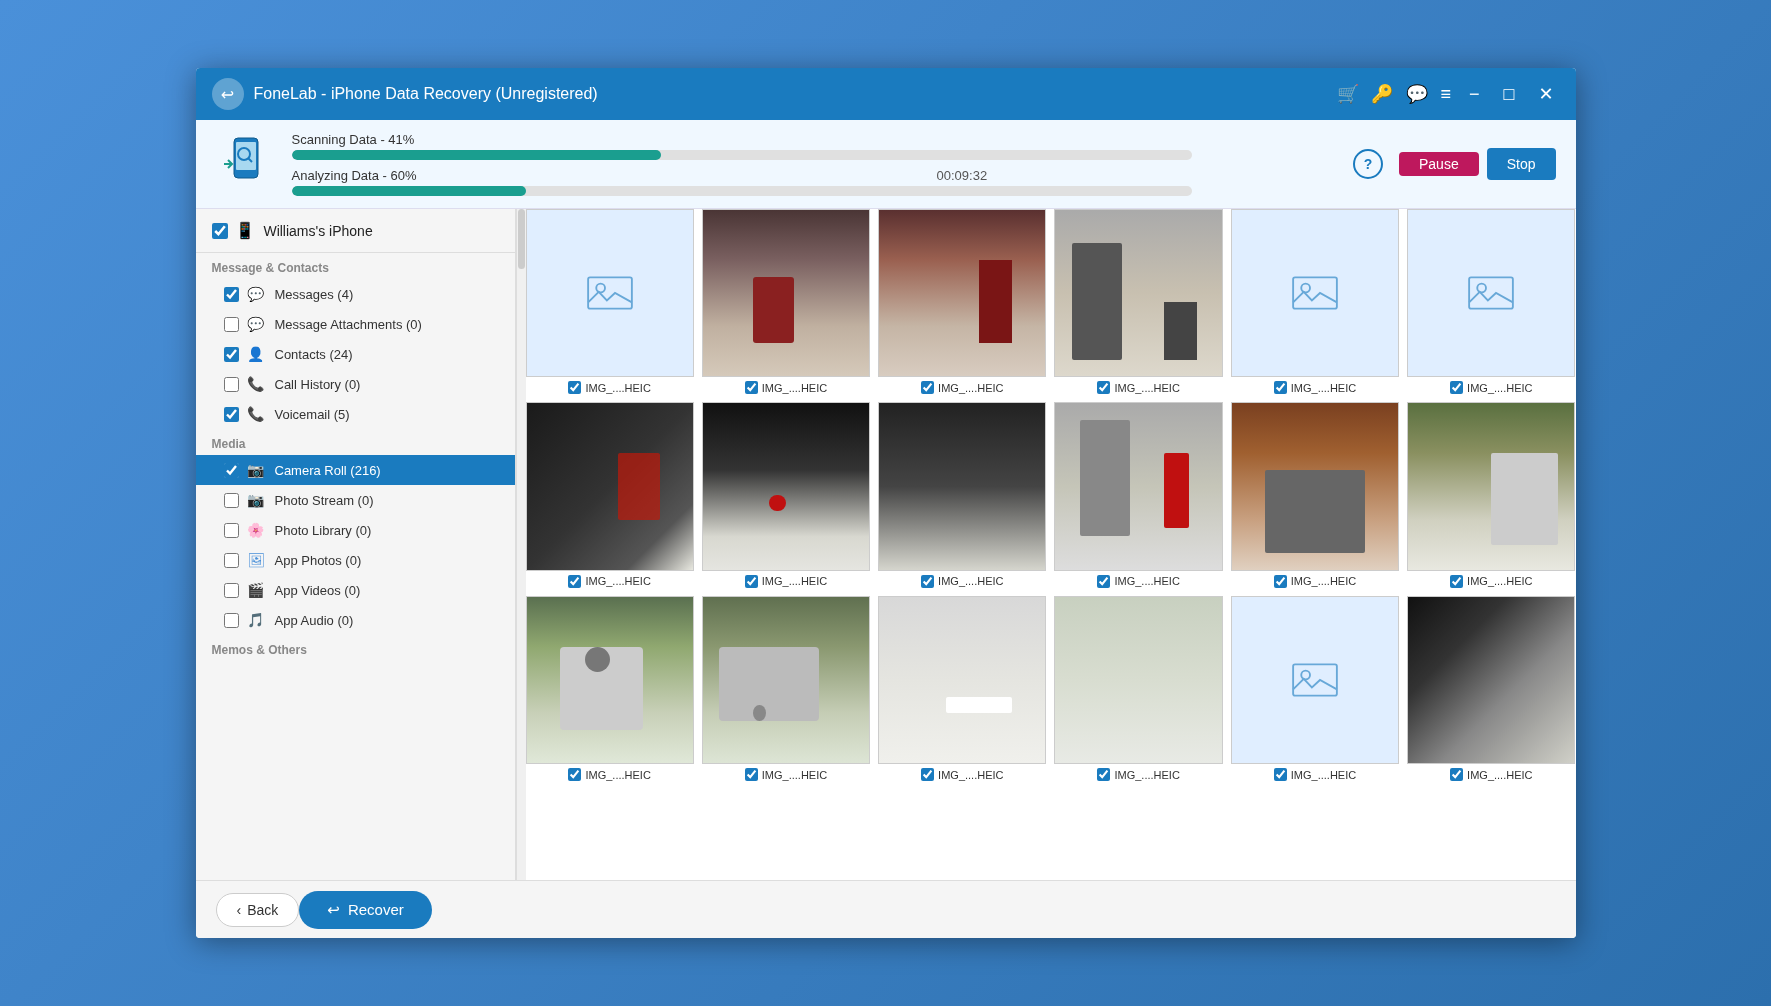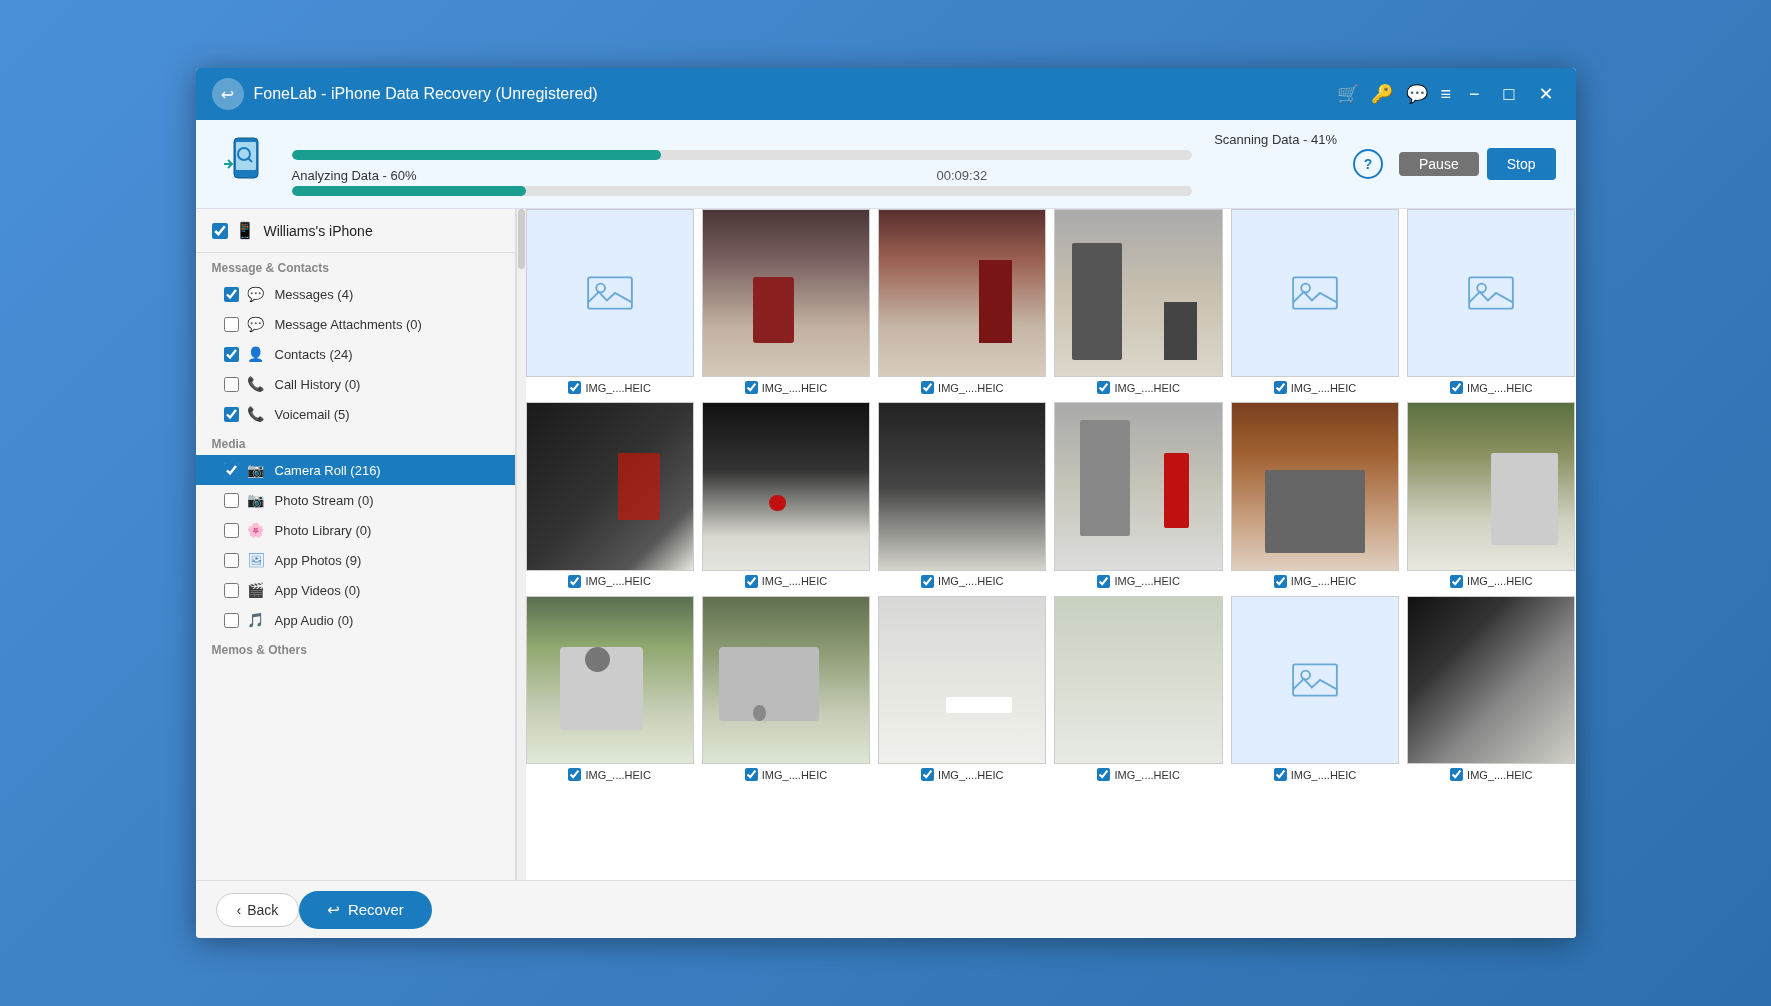--- a/index.html
+++ b/index.html
@@ -89,21 +89,20 @@
     .progress-info {
       flex: 1;
       display: flex;
       flex-direction: column;
       gap: 8px;
     }
     .progress-row {
       display: flex;
       flex-direction: column;
       gap: 3px;
-      text-align: right;
     }
     .progress-label {
       font-size: 13px;
       color: #333;
       font-weight: 500;
     }
     .progress-bar-bg {
       height: 10px;
       background: #e0e0e0;
       border-radius: 5px;
@@ -139,21 +138,21 @@
       color: #555;
       margin-left: auto;
       margin-right: 8px;
     }
     .action-btns {
       display: flex;
       gap: 8px;
       align-items: center;
     }
     .btn-pause {
-      background: #737373;
+      background: #be185d;
       color: white;
       border: none;
       padding: 4px 20px;
       border-radius: 4px;
       font-size: 14px;
       cursor: pointer;
     }
     .btn-stop {
       background: #1a7bbf;
       color: white;
@@ -446,21 +445,21 @@
         <span>Photo Stream (0)</span>
       </div>
       <div class="sidebar-item">
         <input type="checkbox" style="">
         <span class="item-icon" style="color:#ff6b35">🌸</span>
         <span>Photo Library (0)</span>
       </div>
       <div class="sidebar-item">
         <input type="checkbox" style="">
         <span class="item-icon" style="color:#4a90d9">🖼</span>
-        <span>App Photos (9)</span>
+        <span>App Photos (0)</span>
       </div>
       <div class="sidebar-item">
         <input type="checkbox" style="">
         <span class="item-icon" style="color:#555">🎬</span>
         <span>App Videos (0)</span>
       </div>
       <div class="sidebar-item">
         <input type="checkbox" style="">
         <span class="item-icon" style="color:#888">🎵</span>
         <span>App Audio (0)</span>

